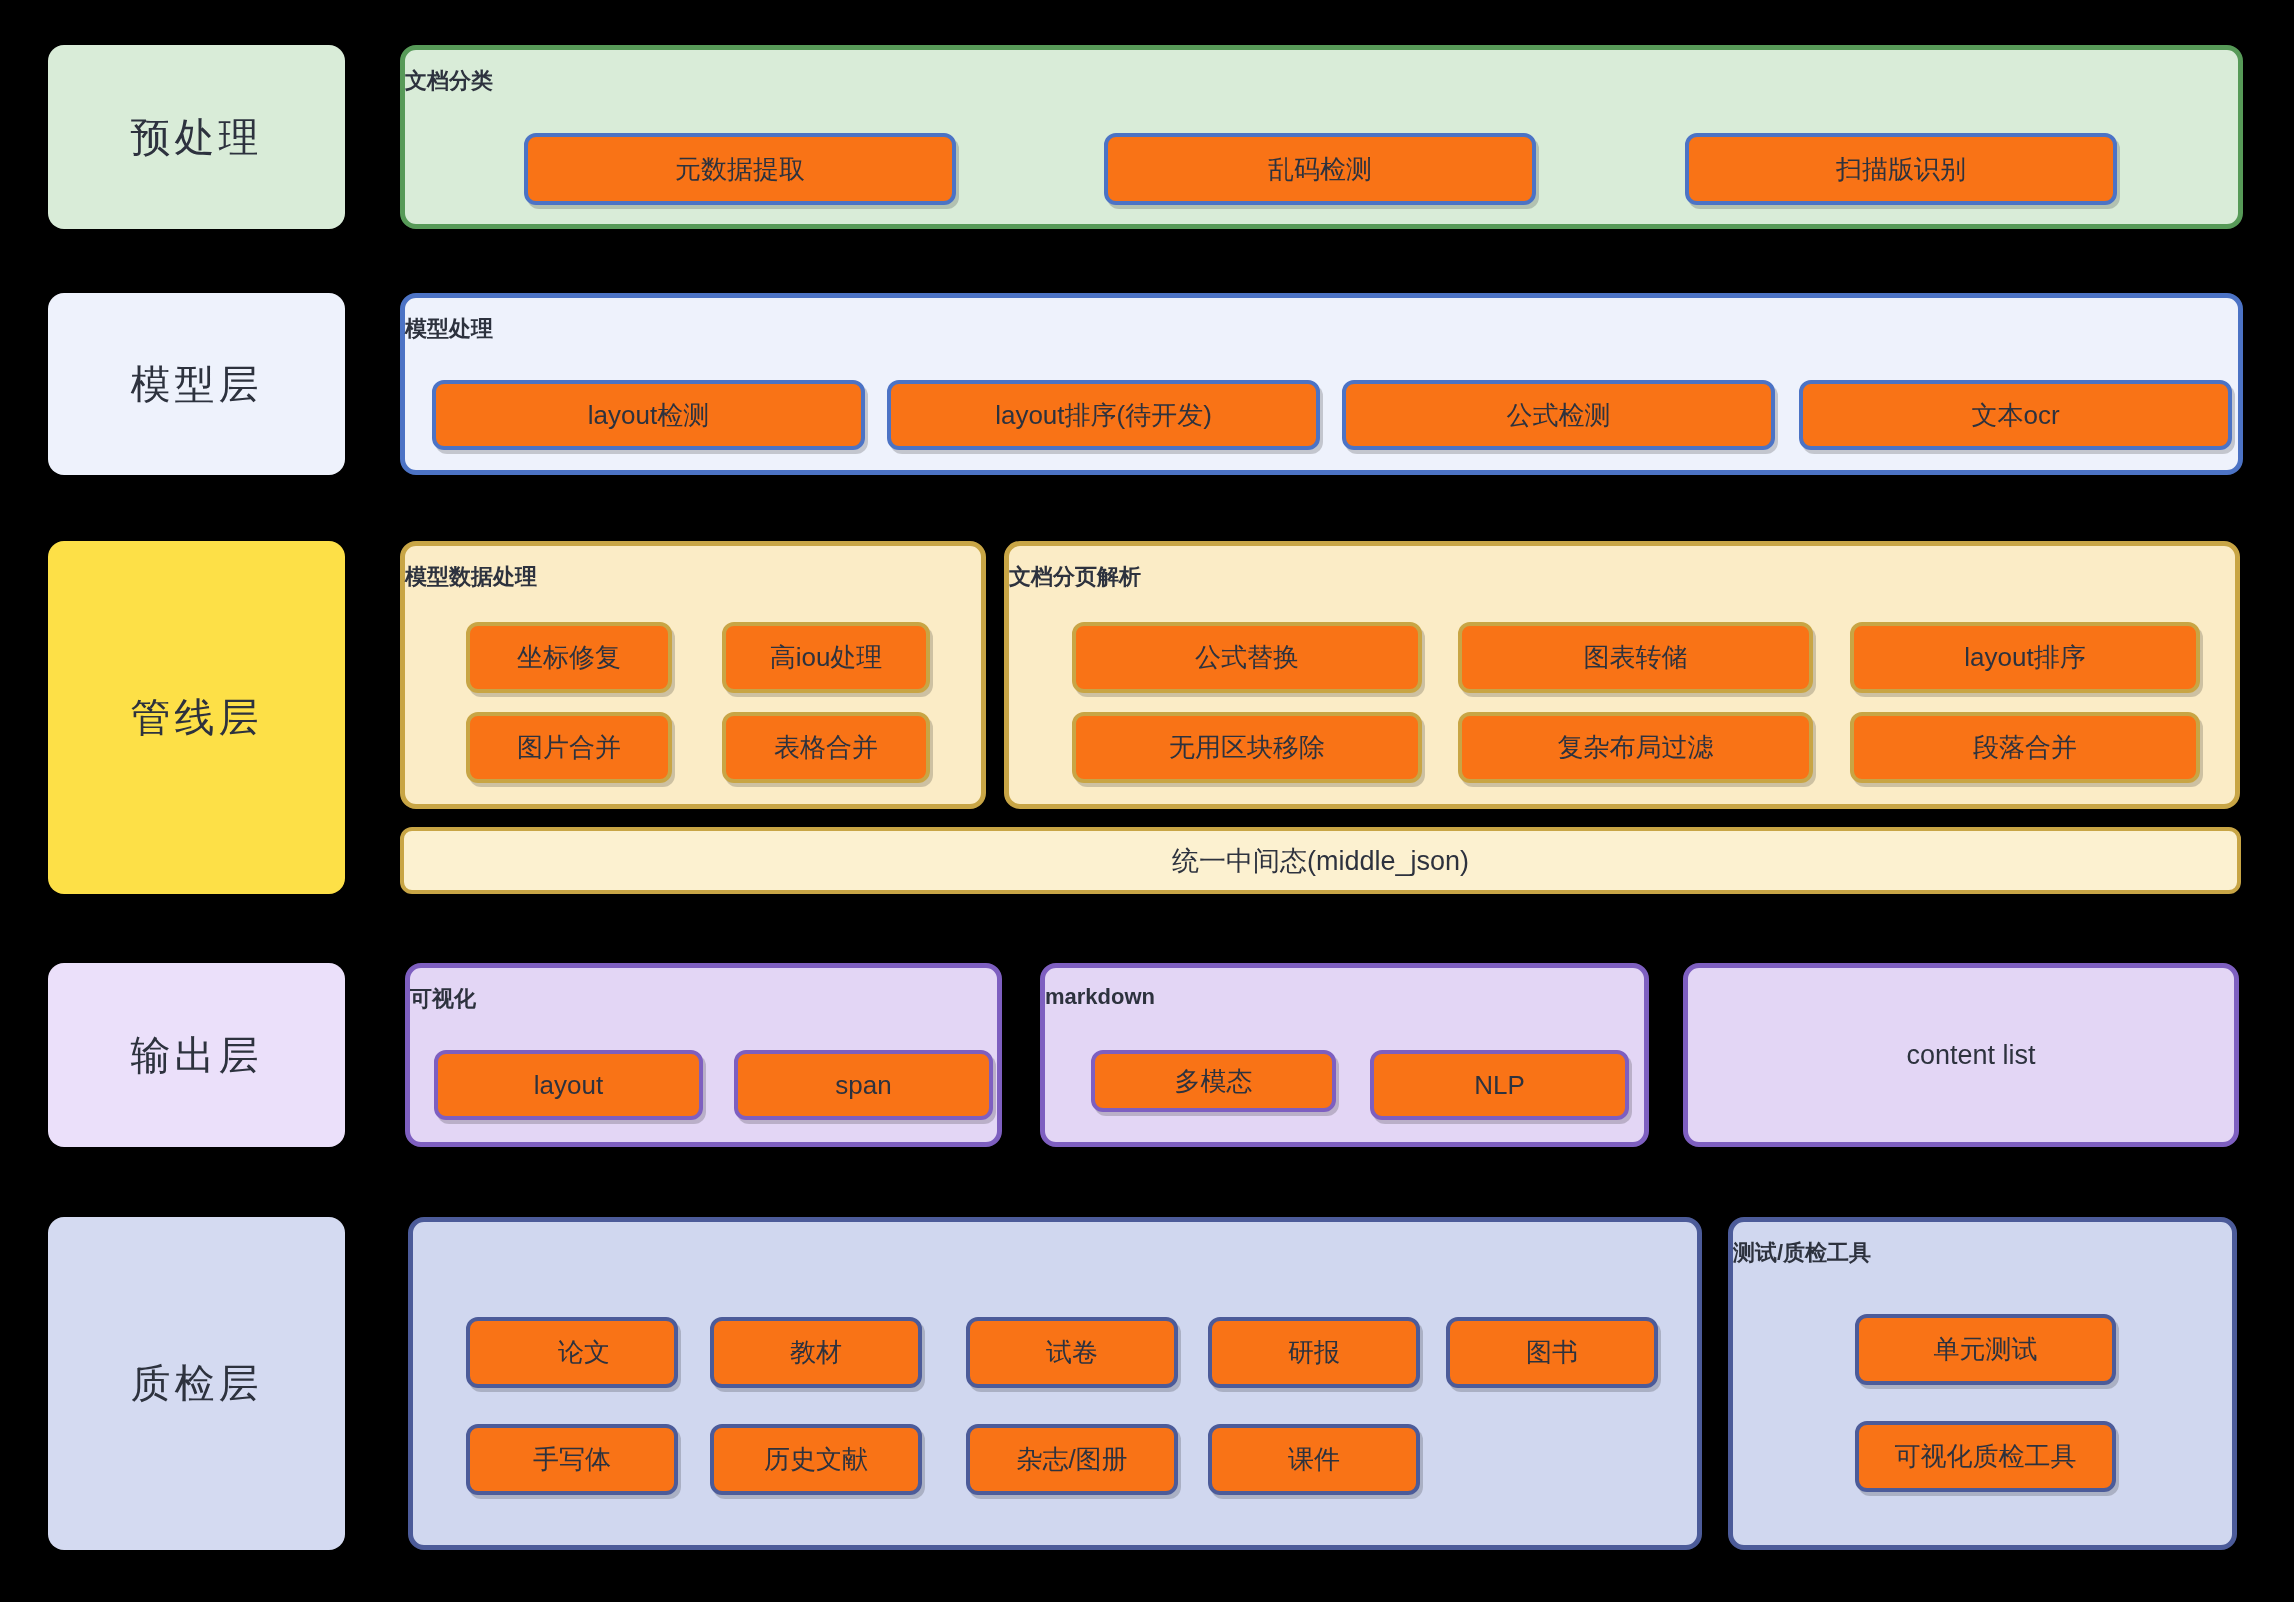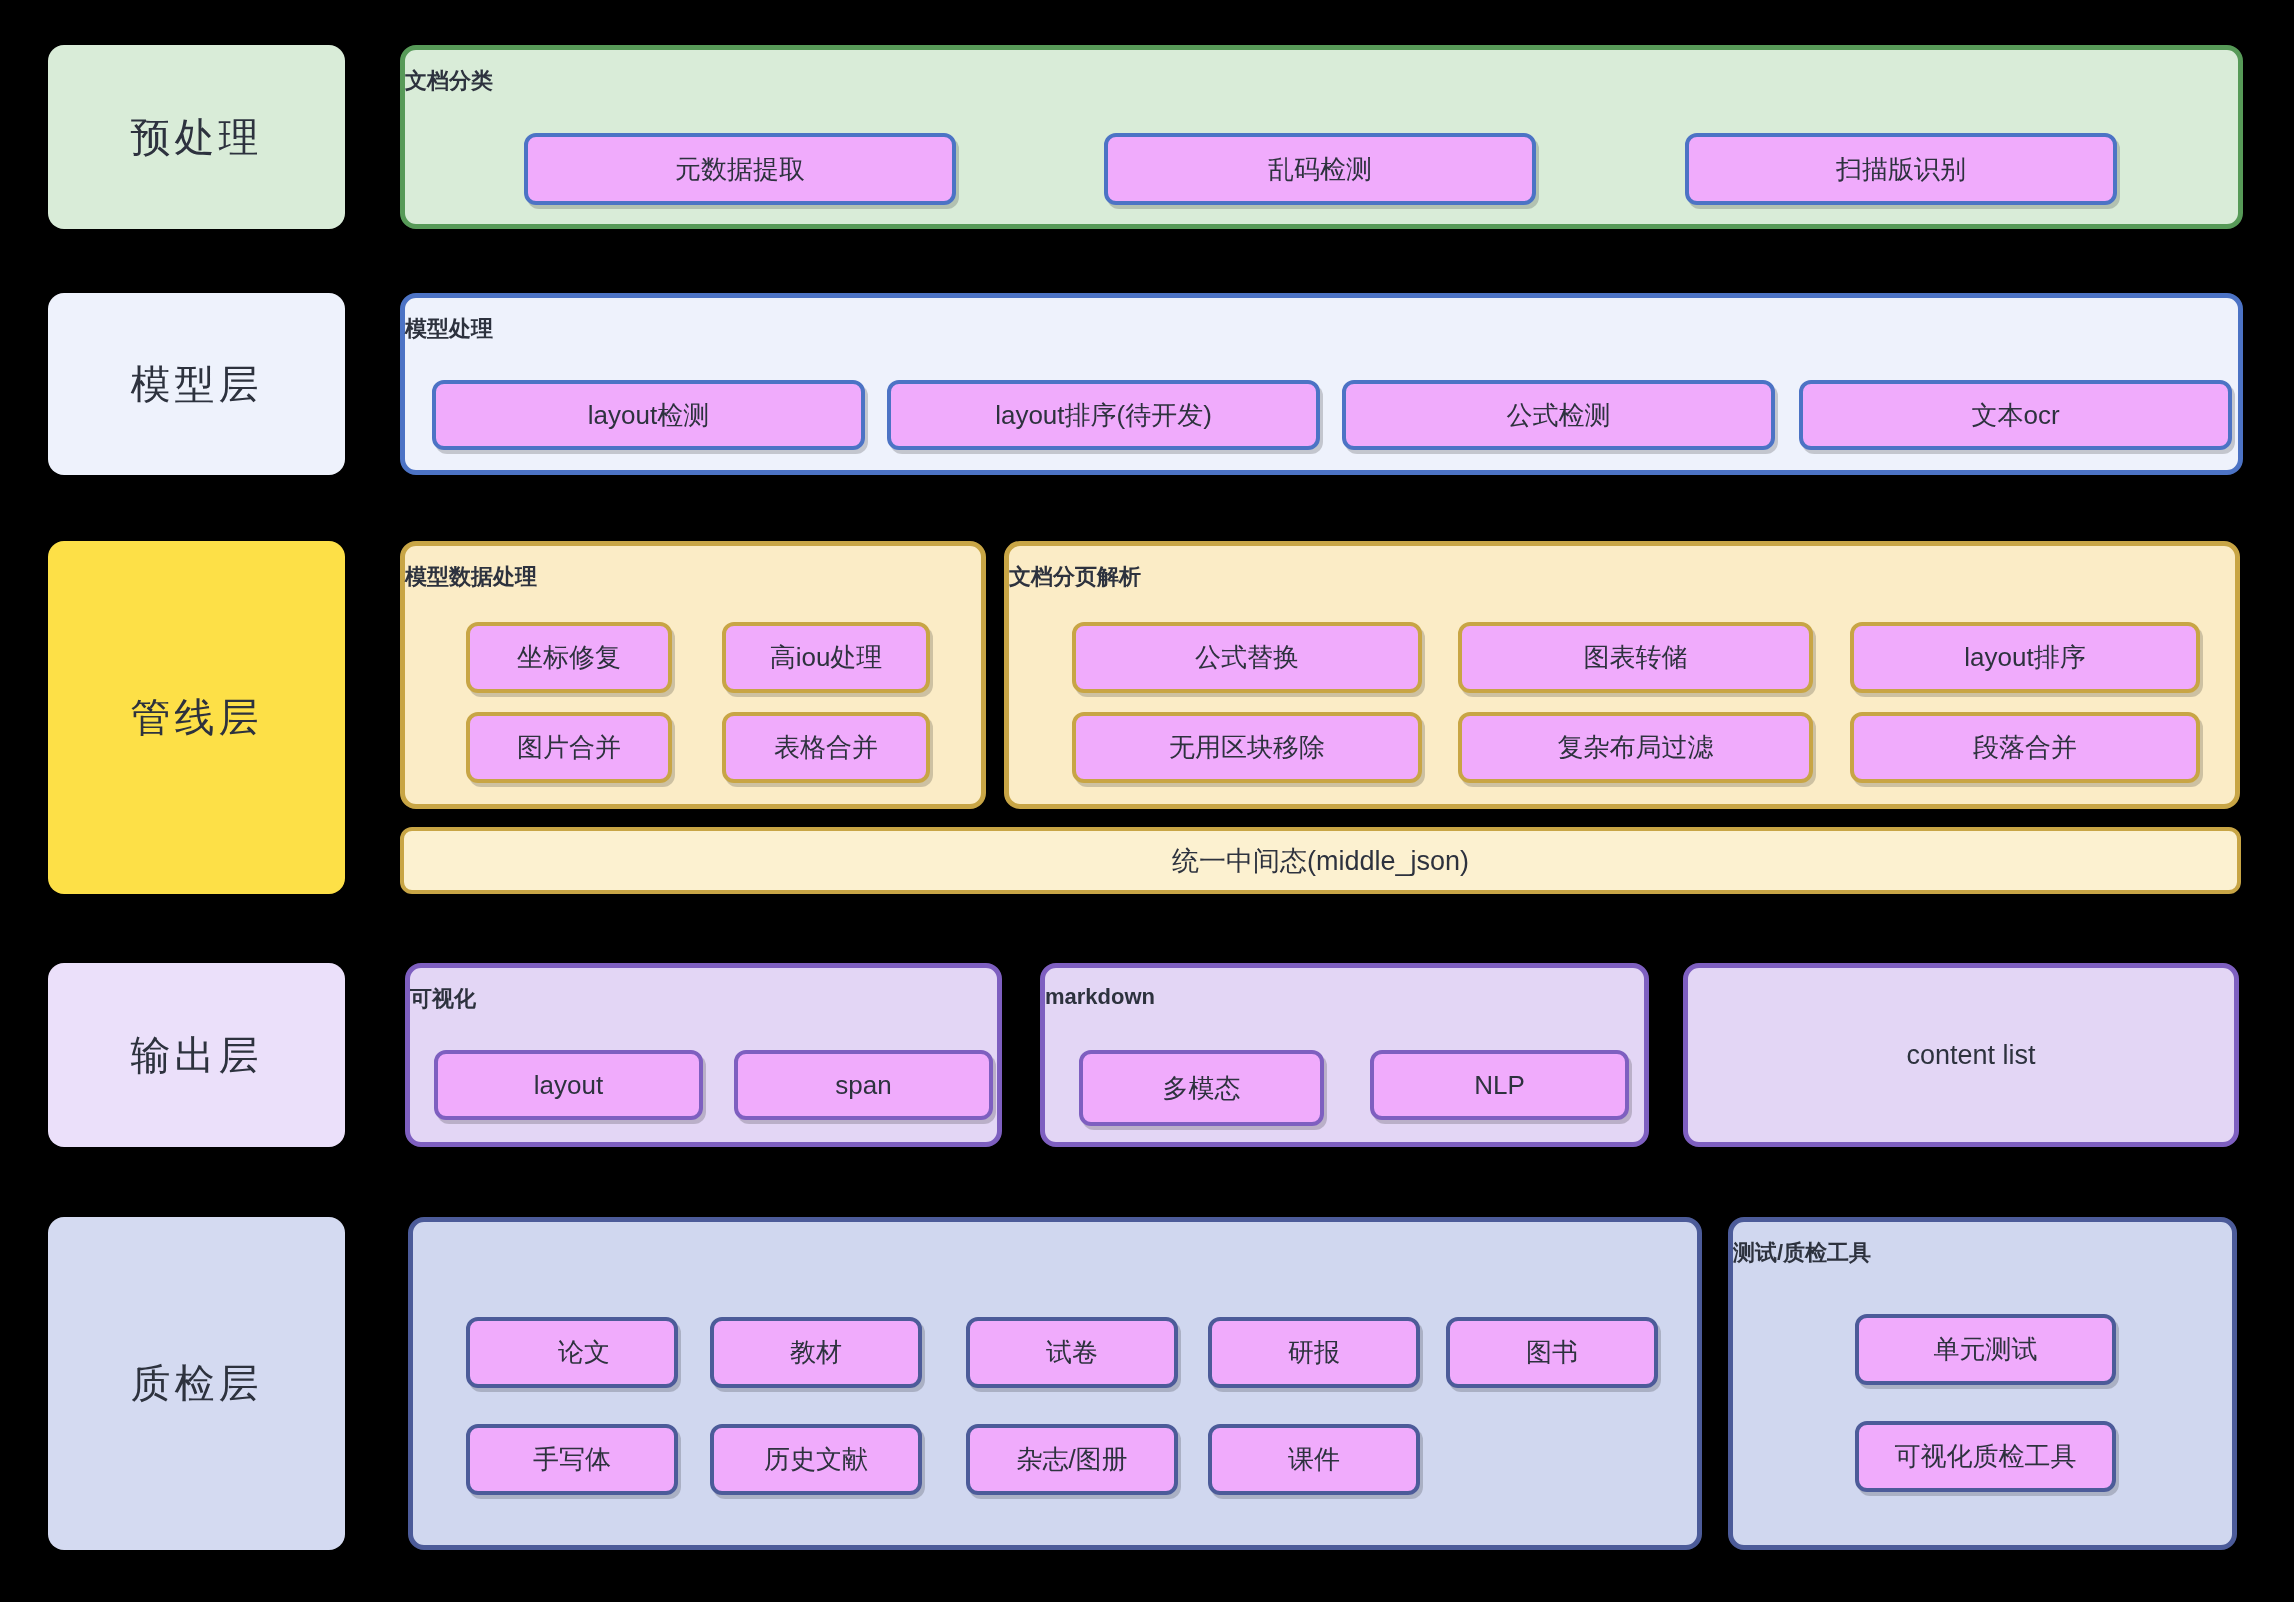--- a/index.html
+++ b/index.html
@@ -13,21 +13,21 @@
     font-size:40px;letter-spacing:4px;
   }
   .container{
     position:absolute;border-radius:16px;border:5px solid;box-sizing:border-box;
     box-shadow:5px 6px 0 rgba(0,0,0,0.45);
   }
   .container .title{
     position:absolute;left:0;right:0;top:16px;text-align:left;font-size:22px;font-weight:bold;
   }
   .box{
-    position:absolute;background:#f0abfc;border:4px solid;border-radius:12px;
+    position:absolute;background:#f97316;border:4px solid;border-radius:12px;
     box-sizing:border-box;display:flex;align-items:center;justify-content:center;
     font-size:26px;box-shadow:3px 4px 0 rgba(0,0,0,0.18);
   }
   .bar{
     position:absolute;border:4px solid;border-radius:12px;box-sizing:border-box;
     display:flex;align-items:center;justify-content:center;font-size:27px;
     box-shadow:4px 5px 0 rgba(0,0,0,0.45);
   }
   .center-title{display:flex;align-items:center;justify-content:center;font-size:27px;}
 
@@ -97,21 +97,21 @@
   <div class="row-label purple-fill" style="top:963px;height:184px;">输出层</div>
 
   <div class="container purple-container" style="left:405px;top:963px;width:597px;height:184px;">
     <div class="title">可视化</div>
     <div class="box purple-box" style="left:24px;top:82px;width:269px;height:70px;">layout</div>
     <div class="box purple-box" style="left:324px;top:82px;width:259px;height:70px;">span</div>
   </div>
 
   <div class="container purple-container" style="left:1040px;top:963px;width:609px;height:184px;">
     <div class="title">markdown</div>
-    <div class="box purple-box" style="left:34px;top:82px;width:245px;height:76px;">多模态</div>
+    <div class="box purple-box" style="left:46px;top:82px;width:245px;height:62px;">多模态</div>
     <div class="box purple-box" style="left:325px;top:82px;width:259px;height:70px;">NLP</div>
   </div>
 
   <div class="container purple-container center-title" style="left:1683px;top:963px;width:556px;height:184px;">content list</div>
 
   <div class="row-label peri-fill" style="top:1217px;height:333px;">质检层</div>
 
   <div class="container peri-container" style="left:408px;top:1217px;width:1294px;height:333px;">
     <div class="box peri-box" style="left:53px;top:95px;width:212px;height:71px;padding-left:24px;">论文</div>
     <div class="box peri-box" style="left:297px;top:95px;width:212px;height:71px;">教材</div>

